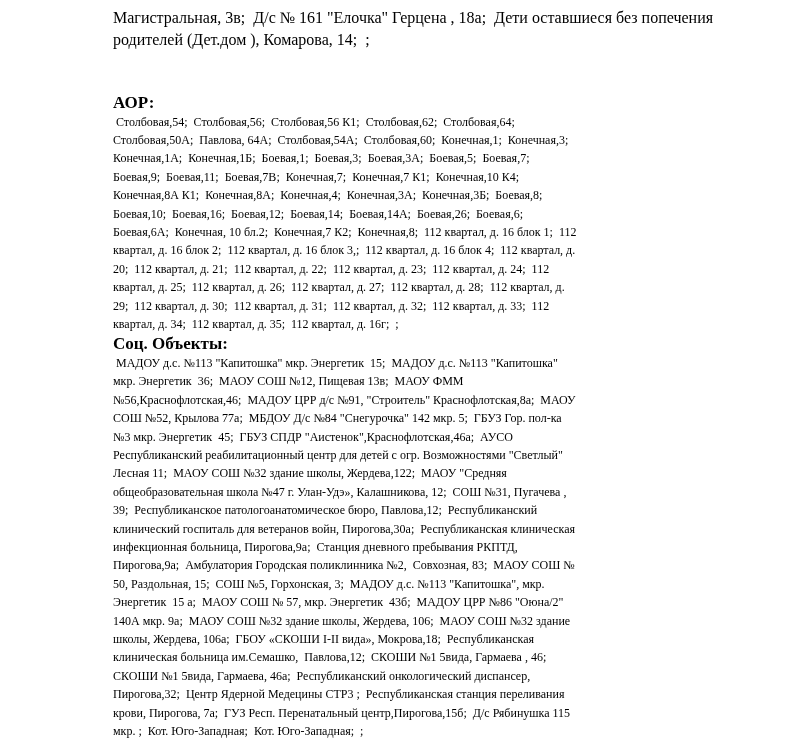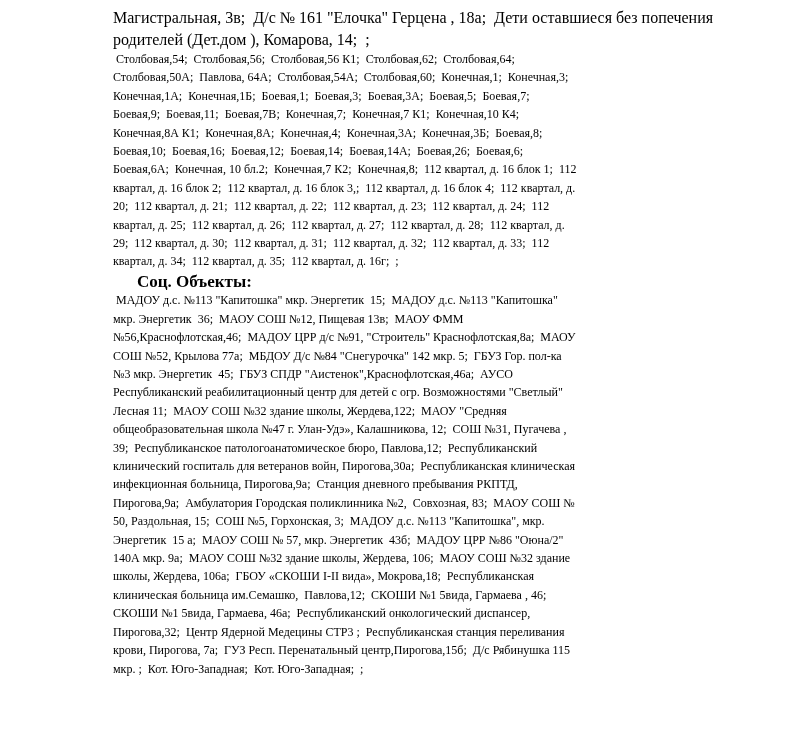--- a/index.html
+++ b/index.html
@@ -36,33 +36,33 @@
   .section-body {
     font-size: 12px;
     line-height: 18.4px;
     white-space: pre;
   }
   .heading-aor {
     margin-top: 44px;
   }
   .heading-soc {
     margin-top: 2px;
-    margin-left: 24px;
   }
 </style>
 </head>
 <body>
 
 <div class="page">
   <div class="doc">
 
     <div class="intro">Магистральная, 3в;  Д/с № 161 "Елочка" Герцена , 18а;  Дети оставшиеся без попечения
 родителей (Дет.дом ), Комарова, 14;  ;</div>
 
     <div class="section">
+      <div class="section-heading heading-aor">АОР:</div>
       <div class="section-body"> Столбовая,54;  Столбовая,56;  Столбовая,56 К1;  Столбовая,62;  Столбовая,64;
 Столбовая,50А;  Павлова, 64А;  Столбовая,54А;  Столбовая,60;  Конечная,1;  Конечная,3;
 Конечная,1А;  Конечная,1Б;  Боевая,1;  Боевая,3;  Боевая,3А;  Боевая,5;  Боевая,7;
 Боевая,9;  Боевая,11;  Боевая,7В;  Конечная,7;  Конечная,7 К1;  Конечная,10 К4;
 Конечная,8А К1;  Конечная,8А;  Конечная,4;  Конечная,3А;  Конечная,3Б;  Боевая,8;
 Боевая,10;  Боевая,16;  Боевая,12;  Боевая,14;  Боевая,14А;  Боевая,26;  Боевая,6;
 Боевая,6А;  Конечная, 10 бл.2;  Конечная,7 К2;  Конечная,8;  112 квартал, д. 16 блок 1;  112
 квартал, д. 16 блок 2;  112 квартал, д. 16 блок 3,;  112 квартал, д. 16 блок 4;  112 квартал, д.
 20;  112 квартал, д. 21;  112 квартал, д. 22;  112 квартал, д. 23;  112 квартал, д. 24;  112
 квартал, д. 25;  112 квартал, д. 26;  112 квартал, д. 27;  112 квартал, д. 28;  112 квартал, д.

